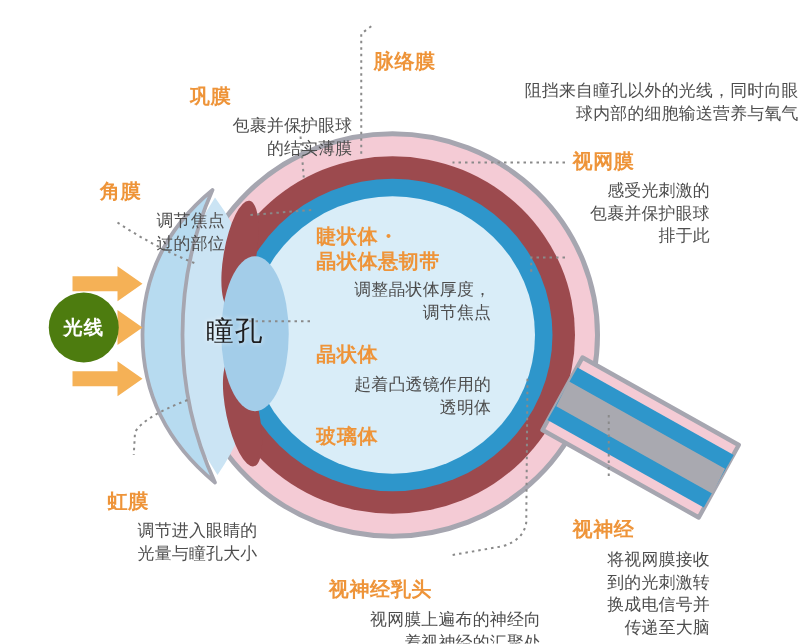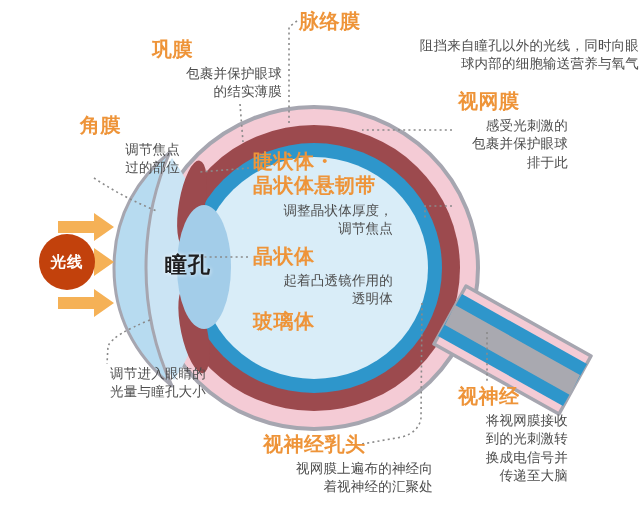--- a/index.html
+++ b/index.html
@@ -3,34 +3,34 @@
 <meta charset="utf-8">
 <style>
   html,body{margin:0;padding:0;background:#fff;}
   .stage{
     position:relative;width:640px;height:515px;background:#ffffff;
     font-family:"Liberation Sans","DejaVu Sans",sans-serif;overflow:hidden;
   }
   .art{position:absolute;left:0;top:0;z-index:1;}
   .lbl{position:absolute;z-index:3;}
   .lbl .t{
-    font-size:20px;font-weight:bold;color:#ee9439;
-    white-space:pre-line;line-height:1.22;letter-spacing:.5px;
+    font-size:16px;font-weight:bold;color:#ee9439;
+    white-space:pre-line;line-height:1.22;letter-spacing:.5px;margin-top:31px;
   }
   .lbl .d{
     font-size:13.5px;color:#4d4d4d;white-space:pre-line;
     line-height:1.34;margin-top:4px;letter-spacing:.2px;text-align:right;
   }
   .badge{
     position:absolute;left:39px;top:234px;width:56px;height:56px;border-radius:50%;
-    background:#c2410c;color:#ffffff;display:flex;align-items:center;justify-content:center;
+    background:#4d7c0f;color:#ffffff;display:flex;align-items:center;justify-content:center;
     font-size:15.5px;font-weight:bold;letter-spacing:1px;z-index:3;
   }
   .pupil{
-    position:absolute;left:133px;top:250px;font-size:22px;font-weight:bold;color:#1d1d1f;
+    position:absolute;left:133px;top:250px;font-size:22px;font-weight:normal;color:#1d1d1f;
     letter-spacing:1px;z-index:3;text-shadow:0 0 4px rgba(255,255,255,.9);padding-left:32px;
   }
   .leader{fill:none;stroke:#8a8a8a;stroke-width:1.6;stroke-dasharray:2 3.2;}
   .fiber{stroke:#8a4045;stroke-width:2.2;stroke-linecap:round;}
 </style>
 </head>
 <body>
 
 <div class="stage">
 
@@ -130,20 +130,21 @@
     <div class="t">晶状体</div>
     <div class="d">起着凸透镜作用的
 透明体</div>
   </div>
 
   <div class="lbl" style="left:253px;top:309px;width:140px">
     <div class="t">玻璃体</div>
   </div>
 
   <div class="lbl" style="left:86px;top:361px;width:120px">
+    <div class="t">虹膜</div>
     <div class="d">调节进入眼睛的
 光量与瞳孔大小</div>
   </div>
 
   <div class="lbl" style="left:263px;top:432px;width:170px">
     <div class="t">视神经乳头</div>
     <div class="d">视网膜上遍布的神经向
 着视神经的汇聚处</div>
   </div>
 

